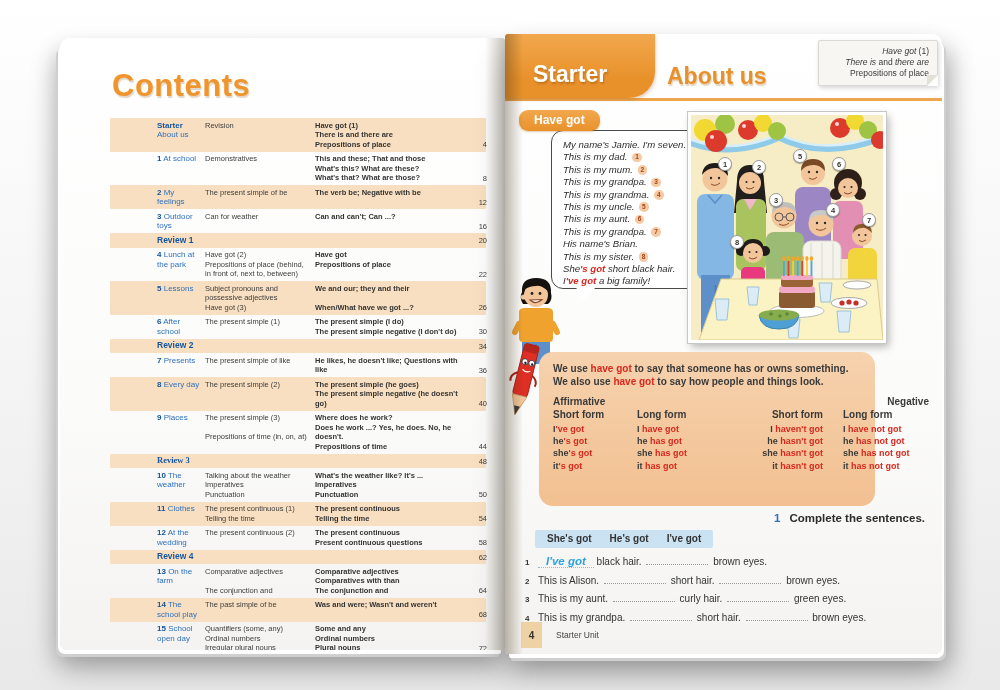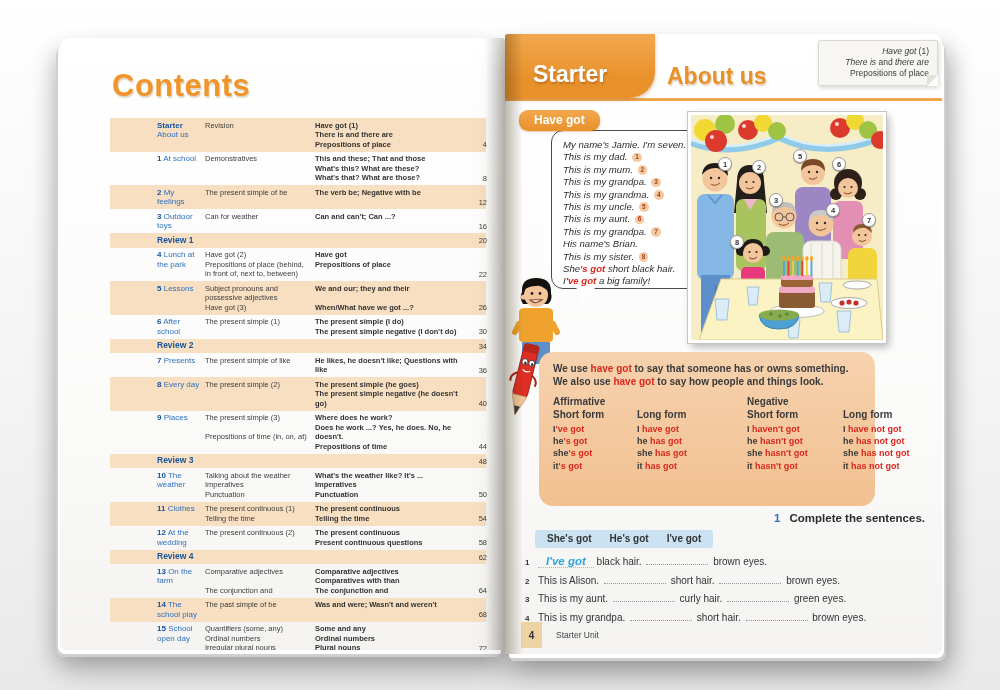--- a/index.html
+++ b/index.html
@@ -85,21 +85,21 @@
   .gram-box{position:absolute;left:34px;top:318px;width:336px;height:154px;z-index:3;
     background:linear-gradient(180deg,#f6d2ae,#f2c091);border-radius:14px;padding:11px 14px;box-sizing:border-box;}
   .gi-line{font-size:10px;line-height:12.5px;color:#3a3a3a;font-weight:600;}
   .gi-line .red{color:#d8281e;font-weight:bold;}
   .gram-table{display:grid;grid-template-columns:64px 80px 86px 86px;column-gap:20px;margin-top:7px;}
   .g-group{font-size:10px;font-weight:bold;color:#3a3a3a;line-height:13px;}
   .g-col{font-size:10px;font-weight:bold;color:#3a3a3a;line-height:13px;margin-bottom:2px;}
   .g-cell{font-size:9px;font-weight:bold;line-height:12.2px;}
   .g-cell .subj{color:#3a3a3a;}
   .g-cell .form{color:#d8281e;white-space:pre;}
-  .gcol3{margin-left:10px;}
+  .gcol3{margin-left:10px;text-align:right;}
 
   
   .exercise{position:absolute;left:16px;top:478px;width:404px;z-index:3;}
   .ex-head{font-size:11.5px;font-weight:bold;color:#2b2b2b;text-align:right;}
   .ex-head .exnum{color:#2e71be;margin-right:9px;}
   .word-bank{display:inline-flex;gap:18px;background:#cbe2f2;border-radius:2px;
     padding:3px 12px 4px;margin:6px 0 0 14px;}
   .wb-item{font-size:10px;font-weight:600;color:#333;}
   .ex-list{margin-top:7px;}
   .ex-row{display:flex;align-items:baseline;margin:0 0 5.5px 4px;}
@@ -203,21 +203,21 @@
             <div class="c1"><span class="num">9</span><span class="ttl"> Places</span></div>
             <div class="c2">The present simple (3)
 
 Prepositions of time (in, on, at)</div>
             <div class="c3">Where does he work?
 Does he work ...? Yes, he does. No, he doesn't.
 Prepositions of time</div>
             <div class="pg">44</div>
           </div>
           <div class="toc-row shaded">
-            <div class="c1 review" style="grid-column: 1 / 4;">Review 3</div>
+            <div class="c1 review" style="grid-column: 1 / 4; font-family: Liberation Serif, serif;">Review 3</div>
             <div class="pg">48</div>
           </div>
           <div class="toc-row">
             <div class="c1"><span class="num">10</span><span class="ttl"> The weather</span></div>
             <div class="c2">Talking about the weather
 Imperatives
 Punctuation</div>
             <div class="c3">What's the weather like? It's ...
 Imperatives
 Punctuation</div>

